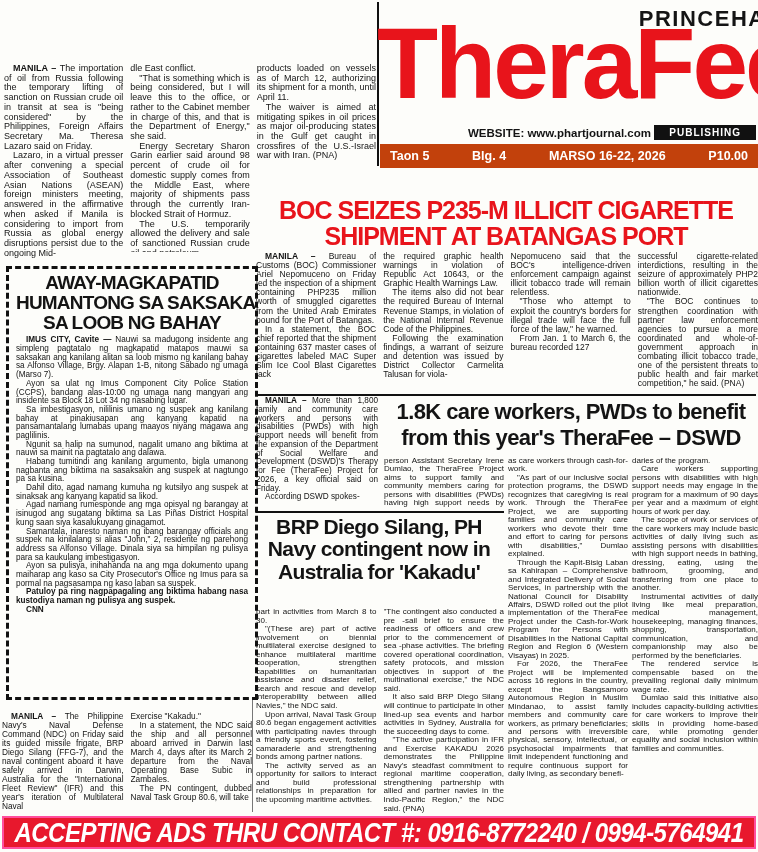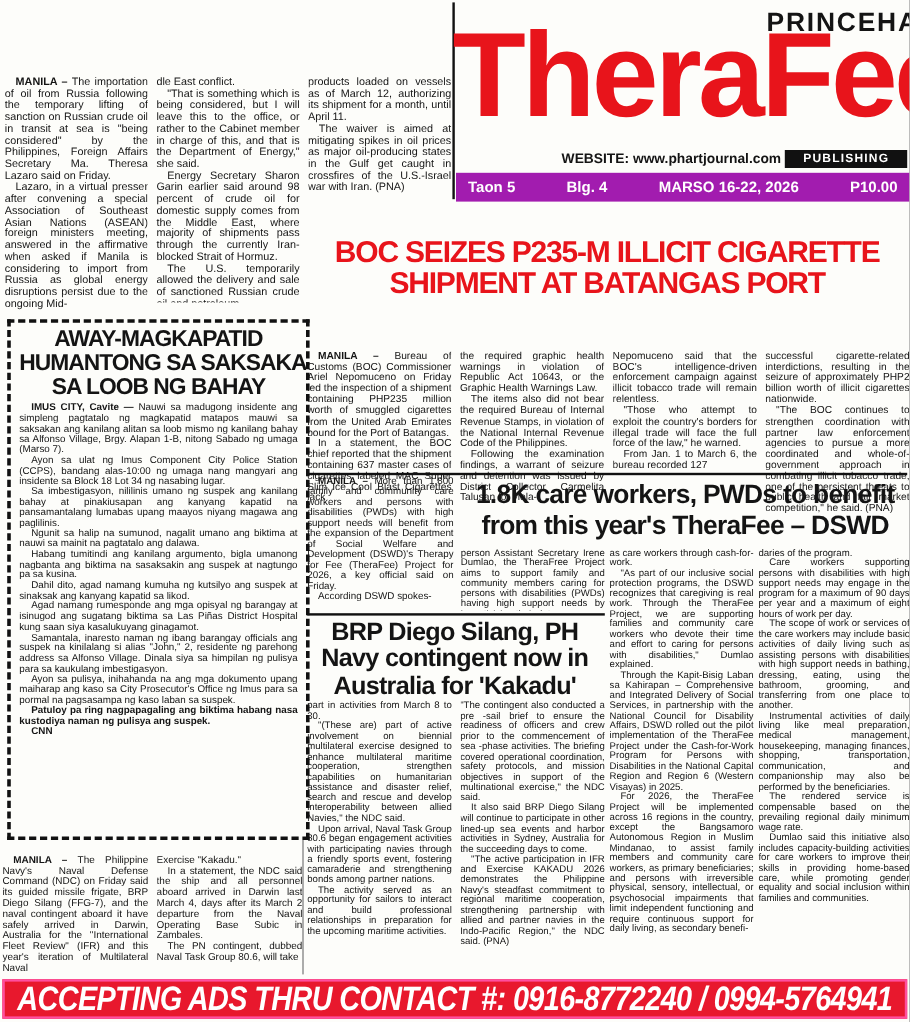--- a/index.html
+++ b/index.html
@@ -27,30 +27,30 @@
   
   #masthead { left:380px; top:0; width:378px; height:168px; }
   #mh-top { position:absolute; top:6px; left:0; width:100%; text-align:right;
             font-size:22px; font-weight:bold; letter-spacing:1.5px;margin-left:40px; }
   #mh-journal { position:absolute; top:4px; left:-3px; width:100%;
             font-size:100px; font-weight:bold; letter-spacing:-3px; line-height:1.18;
             color:var(--red); }
   #mh-website { position:absolute; top:127px; left:88px; font-size:11.5px; font-weight:bold; }
   #mh-publishing { position:absolute; top:125px; right:2px; background:#111; color:#fff;
             font-size:10px; font-weight:bold; letter-spacing:1px; padding:2px 15px; }
-  #mh-infobar { position:absolute; top:144px; left:0; width:100%; height:24px; background:#a21caf;
+  #mh-infobar { position:absolute; top:144px; left:0; width:100%; height:24px; background:#c2410c;
             color:#fff; font-weight:bold; font-size:12.5px; display:flex; align-items:center;
             justify-content:space-between; padding:0 10px; box-sizing:border-box; }
   .vrule { background:#111; }
   #vr1 { left:377px; top:2px; width:2px; height:164px; }
 
   
   #boc-headline { left:254px; top:197px; width:504px; color:var(--red);
             font-size:25px; letter-spacing:-1px; line-height:1.04; }
-  #boc-body { left:256px; top:252px; width:502px; height:140px; align-items:flex-end;margin-top:40px; }
+  #boc-body { left:256px; top:252px; width:502px; height:140px; align-items:flex-end; }
   #boc-body .body-col { font-size:8.5px; line-height:1.07; height:140px; }
   .hrule { background:#111; height:2px; }
   #hr1 { left:256px; top:394px; width:500px; }
 
   
   #crime-box { left:6px; top:266px; width:232px; height:420px; border:3px dashed #111;
             padding:4px 7px; overflow:hidden; }
   #crime-headline { font-size:19px; letter-spacing:-0.8px; line-height:1.06; margin-bottom:3px; }
   #crime-body { font-size:8.2px; line-height:1.06; text-align:justify; }
   #crime-body p { margin:0; text-indent:10px; }
@@ -59,21 +59,21 @@
   #tf-col1 { left:256px; top:397px; width:122px; height:112px; font-size:8.2px; line-height:1.07; }
   #tf-headline { left:384px; top:399px; width:374px; font-size:22px; letter-spacing:-0.6px; line-height:1.2; }
   #tf-col2 { left:384px; top:457px; width:120px; height:52px; font-size:8px; line-height:1.06; }
   #tf-col3 { left:508px; top:457px; width:120px; height:354px; font-size:8px; line-height:1.06; }
   #tf-col4 { left:632px; top:457px; width:126px; height:354px; font-size:8px; line-height:1.06; }
 
   
   #hr2 { left:256px; top:511px; width:248px; }
   #navy-headline { left:254px; top:516px; width:250px; font-size:21px; letter-spacing:-0.6px; line-height:1.06; }
   #navy-body { left:256px; top:584px; width:248px; height:228px; align-items:flex-start; }
-  #navy-body .body-col { font-size:8px; line-height:1.07; height:228px; }
+  #navy-body .body-col { font-size:8px; line-height:1.07; height:228px;margin-top:24px; }
   #navy-intro { left:2px; top:712px; width:250px; height:101px; align-items:flex-start; }
   #navy-intro .body-col { font-size:8.3px; line-height:1.08; height:101px; }
   #vr2 { left:252px; top:700px; width:1px; height:112px; background:#777; }
 
   
   #ads-banner { left:2px; top:816px; width:750px; height:29px; background:var(--banner_red);
             border:2px solid var(--banner_border); color:#fff; display:flex; align-items:center;
             justify-content:center; overflow:hidden; }
   #ads-banner span { font-weight:bold; font-style:italic; font-size:24px; letter-spacing:-0.5px;
             white-space:nowrap; transform:scaleY(1.18); }

